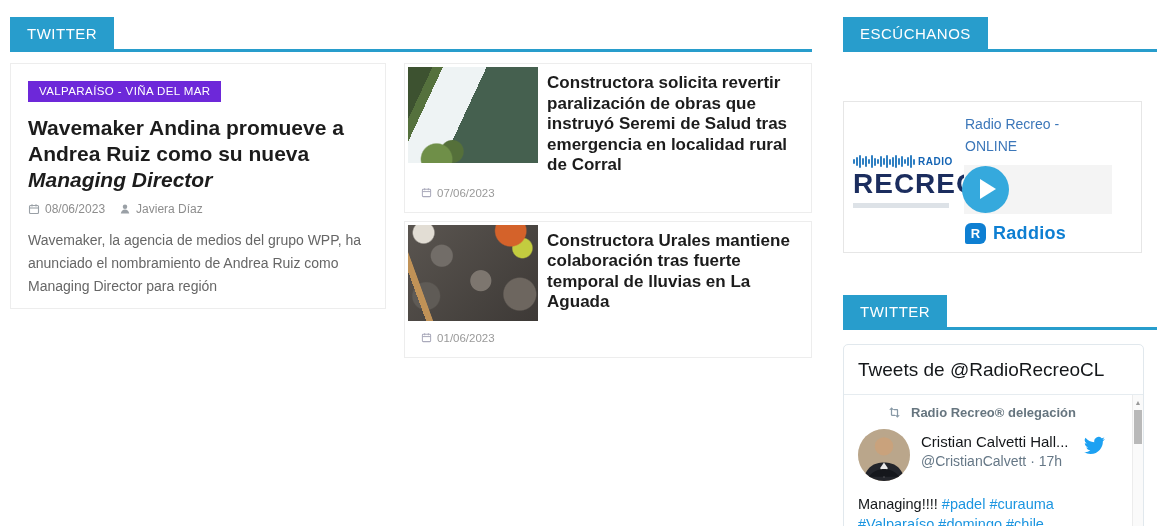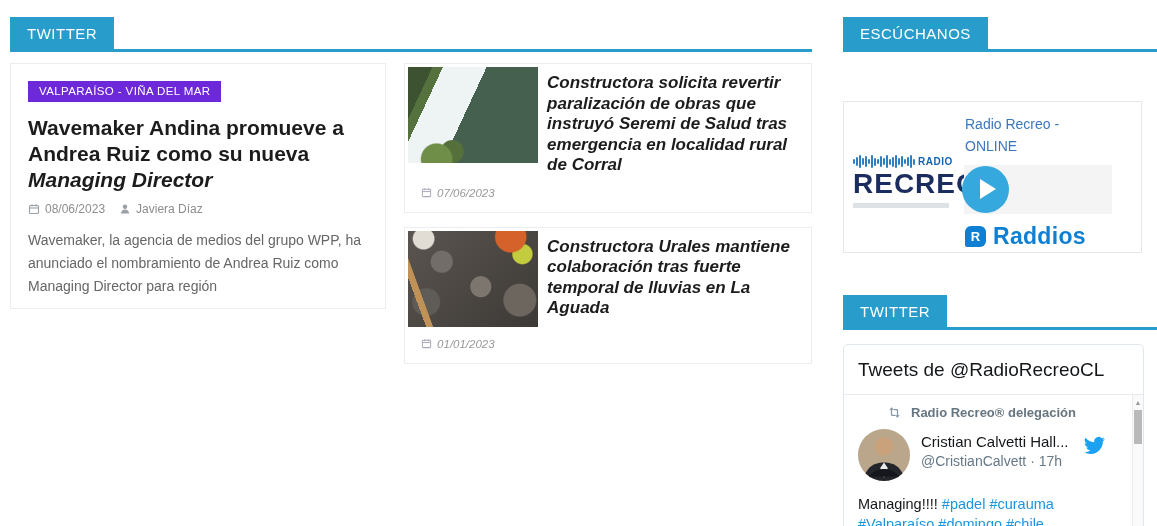--- a/index.html
+++ b/index.html
@@ -27,21 +27,21 @@
   }
   .featured-title {
     margin:13px 0 9px; font-size:21px; line-height:26px; font-weight:bold;
     color:#1c1c1c; cursor:pointer;
   }
   .featured-title em { font-style:italic; }
   .meta-row { display:flex; align-items:center; gap:14px; color:#8d8d8d; font-size:12px; }
   .meta-item { display:flex; align-items:center; gap:5px; }
   .meta-item svg { width:12px; height:12px; color:#9aa0a6; }
   .excerpt { margin-top:13px; font-size:14px; line-height:23px; color:#666; }
-  .news-list { width:427px; display:flex; flex-direction:column; gap:14px;font-style:italic; }
+  .news-list { width:427px; display:flex; flex-direction:column; gap:8px; }
   .news-card { border:1px solid #ededed; padding:3px; overflow:hidden; }
   .thumb { float:left; width:130px; height:96px; margin-right:9px; cursor:pointer; }
   .news-title {
     font-size:17px; line-height:20.5px; font-weight:bold; color:#1c1c1c;
     padding:6px 8px 0 13px; cursor:pointer;
   }
   .news-date {
     clear:both; display:flex; align-items:center; gap:5px;
     font-size:11.5px; color:#999; padding:11px 0 10px 13px;
   }
@@ -100,21 +100,21 @@
   .play-button::after {
     content:""; position:absolute; left:18px; top:13px;
     border-left:16px solid #fff; border-top:10.5px solid rgba(0,0,0,0);
     border-bottom:10.5px solid rgba(0,0,0,0);
   }
   .raddios-brand { position:absolute; left:121px; top:121px; display:flex; align-items:center; gap:7px; cursor:pointer; }
   .raddios-icon {
     width:21px; height:21px; background:#0e7fd2; border-radius:6px 6px 6px 2px;
     color:#fff; font-size:13px; font-weight:bold; display:flex; align-items:center; justify-content:center;
   }
-  .raddios-name { font-size:23px; font-weight:bold; color:#0e7fd2; letter-spacing:.3px; }
+  .raddios-name { font-size:18px; font-weight:bold; color:#0e7fd2; letter-spacing:.3px; }
   
   .twitter-sec { left:843px; top:295px; width:314px; }
   .tweets-card {
     position:relative; margin-top:14px; width:301px; height:190px;
     border:1px solid #e1e8ed; border-radius:5px; background:#fff; overflow:hidden;
   }
   .tweets-title { font-size:19px; font-weight:normal; color:#14171a; padding:14px 14px 13px; cursor:pointer; }
   .tl-divider { border-top:1px solid #e6ecf0; }
   .timeline { position:relative; padding:10px 26px 0 14px; }
   .retweet-row {
@@ -196,21 +196,21 @@
         <div class="news-card">
           <div class="thumb thumb-rocks"></div>
           <h3 class="news-title">Constructora Urales mantiene colaboración tras fuerte temporal de lluvias en La Aguada</h3>
           <div class="news-date">
             <svg viewBox="0 0 24 24" fill="none" stroke="currentColor" stroke-width="2.2">
                 <rect x="3" y="5" width="18" height="16" rx="2"></rect>
                 <line x1="3" y1="10" x2="21" y2="10"></line>
                 <line x1="8" y1="2.5" x2="8" y2="7"></line>
                 <line x1="16" y1="2.5" x2="16" y2="7"></line>
               </svg>
-            <span>01/01/2023</span>
+            <span>01/06/2023</span>
           </div>
         </div>
 
       </div>
     </div>
   </div>
 
   <div class="sec escuchanos-sec">
     <div class="sec-header">
       <span class="sec-title">ESCÚCHANOS</span>

